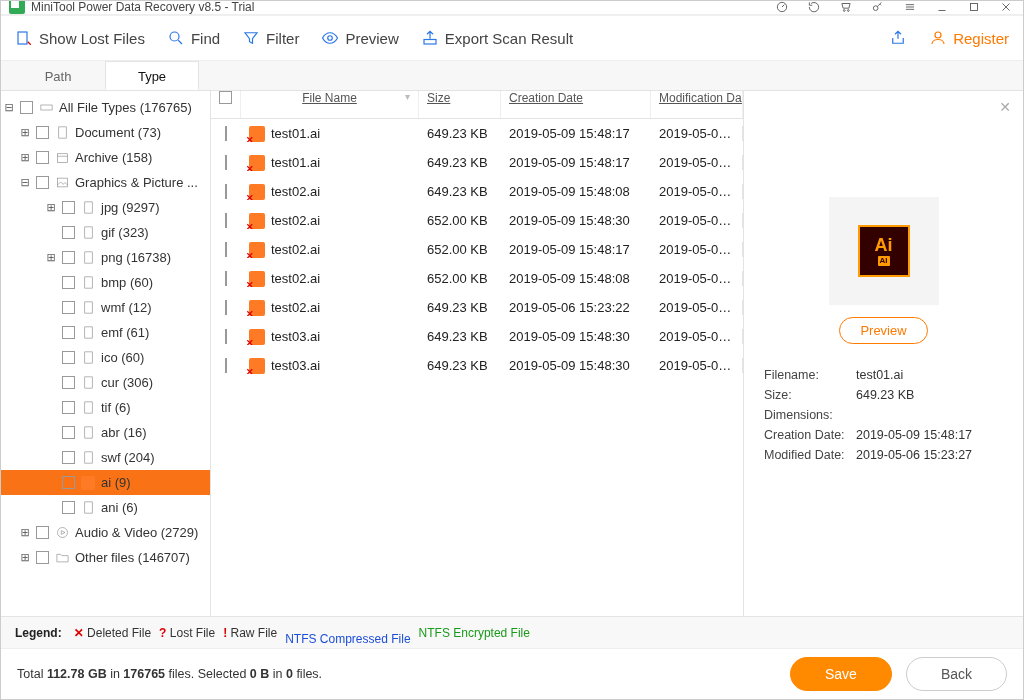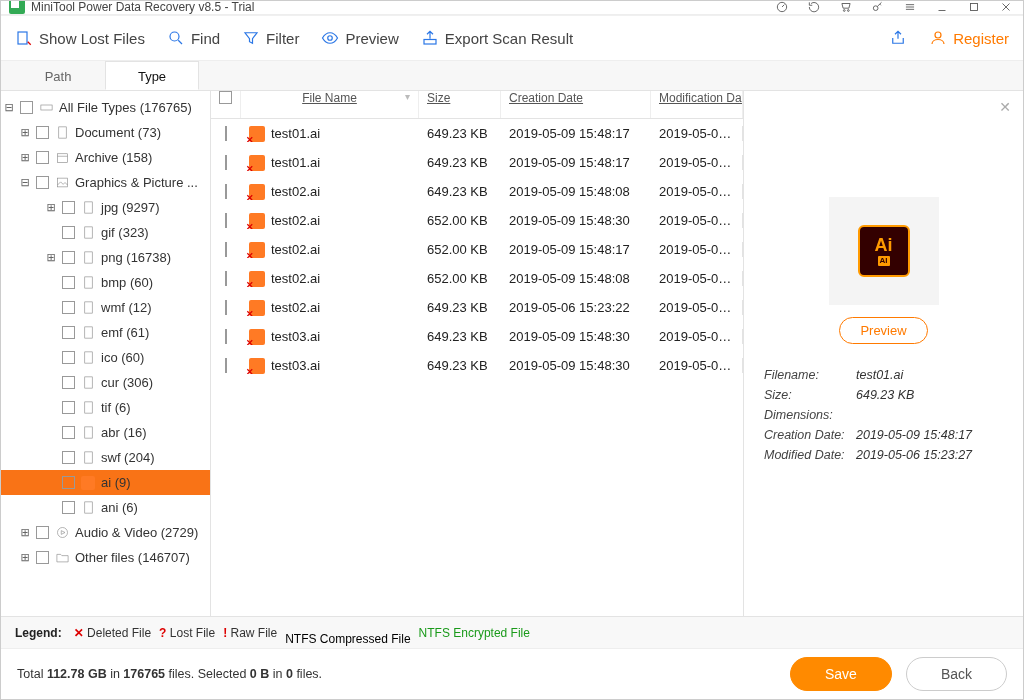--- a/index.html
+++ b/index.html
@@ -62,36 +62,36 @@
 .fl-body { flex: 1; overflow-y: auto; }
 .fl-row { display: flex; height: 29px; align-items: center; font-size: 13px; color: #222; }
 .fl-row .cb { width: 13px; height: 13px; border: 1px solid #999; }
 .file-icon { width: 16px; height: 16px; background: #ff7a24; border-radius: 2px; position: relative; }
 .file-icon.deleted::after { content: "✕"; color: #d00; font-size: 9px; position: absolute; left: -3px; bottom: -3px; font-weight: bold; }
 
 
 .preview { width: 280px; border-left: 1px solid #e3e3e3; position: relative; padding: 10px 20px; display: flex; flex-direction: column; align-items: center; font-size: 13px; }
 .preview .close { position: absolute; top: 8px; right: 12px; color: #aaa; cursor: pointer; font-size: 14px; }
 .preview .thumb { margin-top: 96px; width: 110px; height: 108px; background: #f4f4f4; display: flex; align-items: center; justify-content: center; }
-.ai-icon { width: 52px; height: 52px; background: #330000; border-radius: 6px; display: flex; flex-direction: column; align-items: center; justify-content: center; color: #ff9a00; position: relative; border: 2px solid #ff9a00; }
+.ai-icon { width: 52px; height: 52px; background: #330000; border-radius: 0; display: flex; flex-direction: column; align-items: center; justify-content: center; color: #ff9a00; position: relative; border: 2px solid #ff9a00; }
 .ai-icon .big { font-size: 18px; font-weight: bold; line-height: 18px; }
 .ai-icon .small { font-size: 8px; font-weight: bold; background: #ff9a00; color: #330000; padding: 1px 2px; border-radius: 1px; line-height: 8px; margin-top: 2px; }
 .preview .pbtn { margin-top: 12px; border: 1px solid #ff7a00; color: #ff7a00; background: #fff; border-radius: 14px; padding: 5px 20px; cursor: pointer; font-size: 13px; }
 .preview .meta { width: 100%; margin-top: 24px; font-size: 12.5px; color: #333; }
-.preview .meta div { display: flex; margin-bottom: 6px; font-style: italic; }
+.preview .meta div { display: flex; margin-bottom: 6px; }
 .preview .meta .k { width: 92px; color: #444; }
 
 
 .footer { border-top: 1px solid #e3e3e3; }
 .legend { height: 32px; display: flex; align-items: center; gap: 8px; padding: 0 14px; background: #f8f8f8; font-size: 12px; border-bottom: 1px solid #eee; }
 .legend b { color: #222; margin-right: 4px; }
 .legend .del { color: #d00; font-weight: bold; }
 .legend .lost { color: #d00; font-weight: bold; }
 .legend .raw { color: #d00; font-weight: bold; }
-.legend .ntfs-c { color: #000000; margin-top: 12px; }
+.legend .ntfs-c { color: #1d4ed8; margin-top: 12px; }
 .legend .ntfs-e { color: #1a9a1a; }
 .statusbar { height: 50px; display: flex; align-items: center; padding: 0 16px; gap: 14px; }
 .statusbar .info { flex: 1; font-size: 12.5px; color: #333; }
 .btn { border-radius: 18px; padding: 8px 34px; font-size: 14px; cursor: pointer; border: 1px solid #ccc; background: #fff; color: #555; }
 .btn.primary { background: #ff8a00; border-color: #ff8a00; color: #fff; }
 
 .hdr-cb { width: 13px; height: 13px; border: 1px solid #999; }
 </style>
 </head>
 <body>

